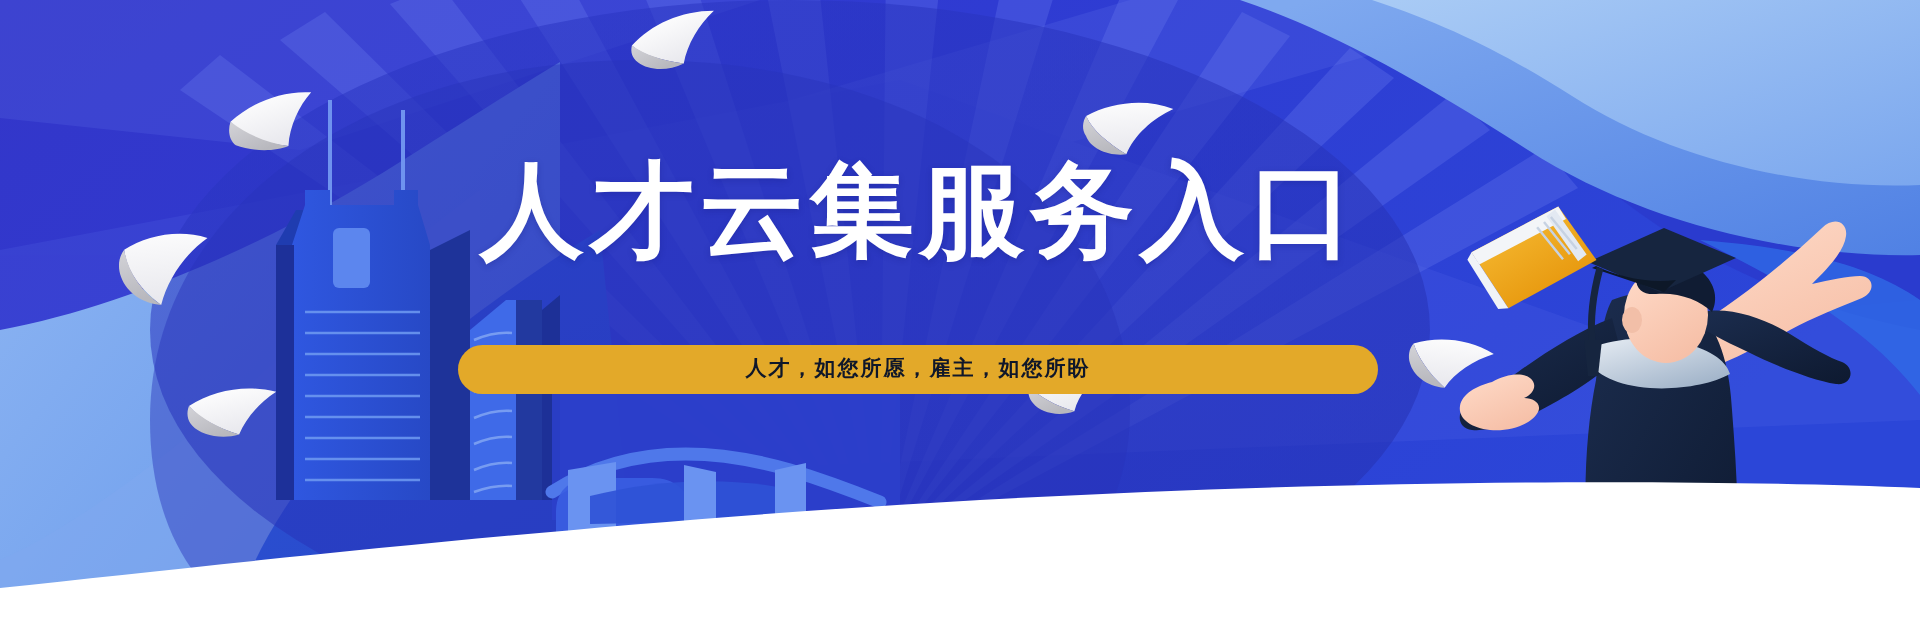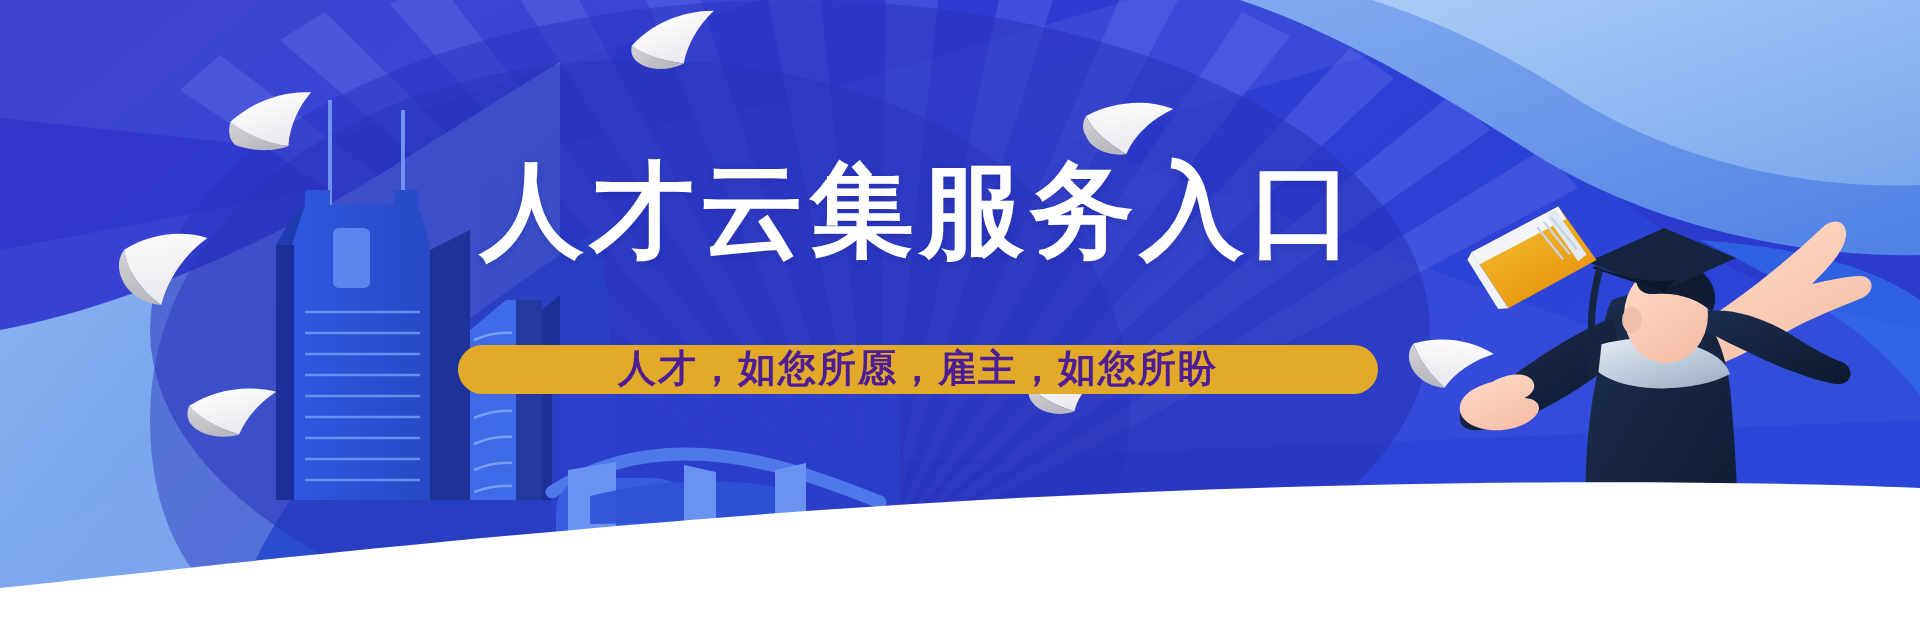--- a/index.html
+++ b/index.html
@@ -53,22 +53,22 @@
     border-radius:26px;
     background:#e3a929;
     box-sizing:border-box;
     display:flex;
     align-items:center;
     justify-content:center;
     pointer-events:auto;
     cursor:pointer;
   }
   .badge-label{
-    color:#4c1d95;
-    font-size:38px;
+    color:#0f172a;
+    font-size:21px;
     line-height:31px;
     font-weight:bold;
     letter-spacing:2px;
     font-family:"DejaVu Sans","Liberation Sans",sans-serif;
     white-space:nowrap;
     transform:translateY(-1px);
   }
 </style>
 </head>
 <body>

